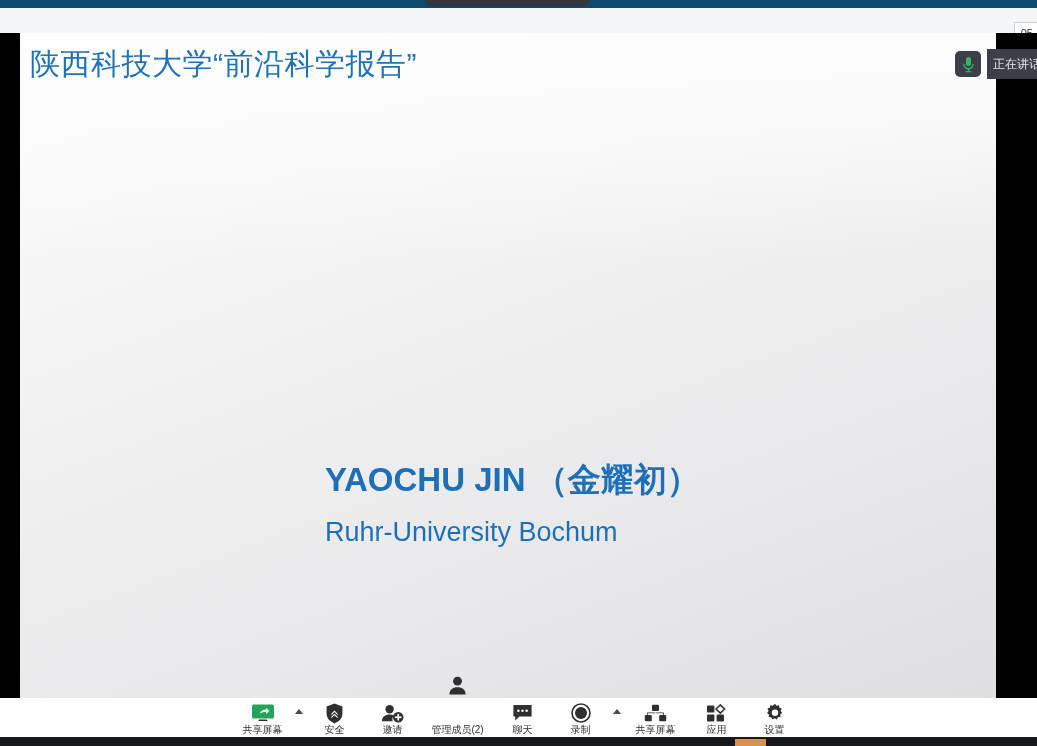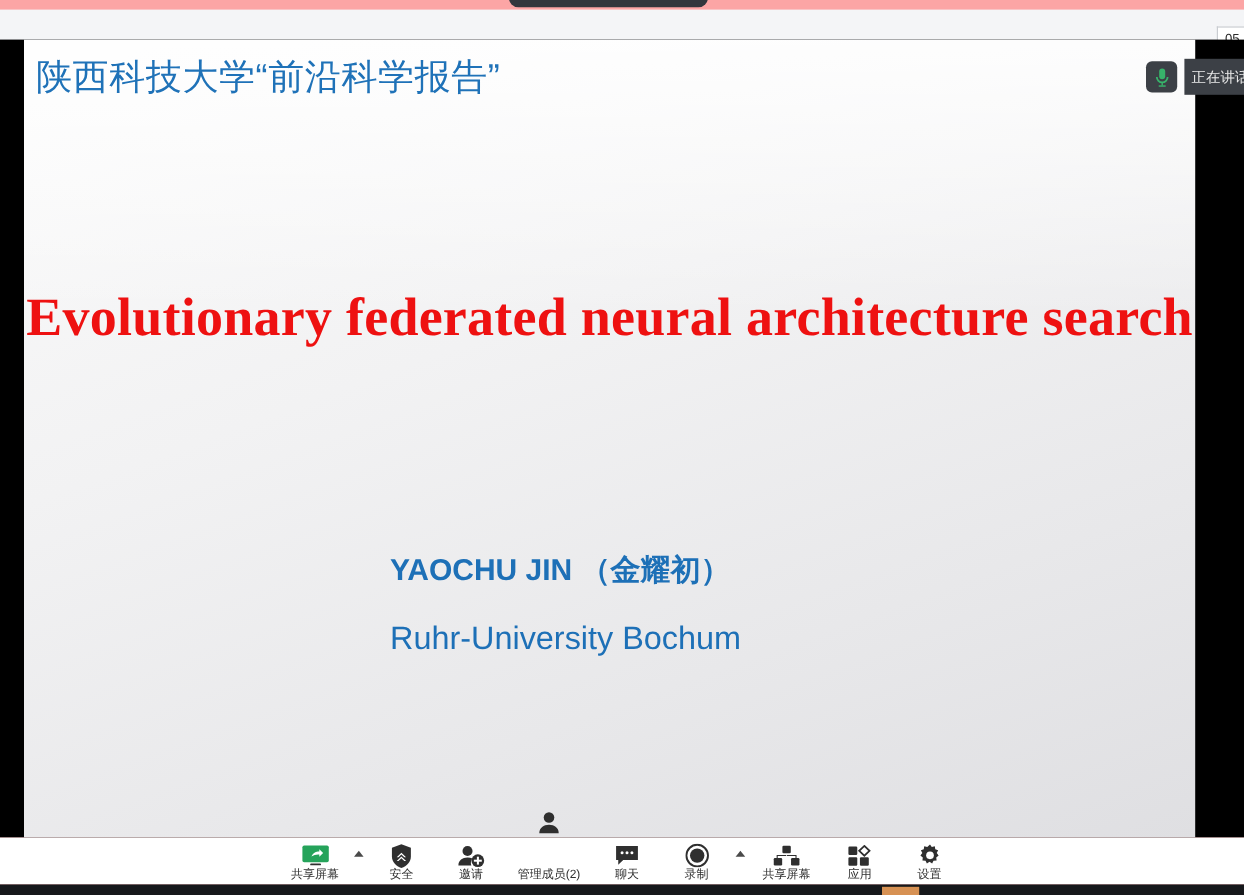--- a/index.html
+++ b/index.html
@@ -12,21 +12,21 @@
     height: 746px;
     overflow: hidden;
     font-family: "Liberation Sans", sans-serif;
     position: relative;
   }
 
   
   #app {
     position: absolute;
     inset: 0;
-    background: #fca5a5;
+    background: #0c4a6e;
   }
 
   
   .top-pill {
     position: absolute;
     left: 424px;
     top: -22px;
     width: 166px;
     height: 28px;
     background: #32363d;
@@ -122,21 +122,21 @@
     letter-spacing: .2px;
     white-space: nowrap;
   }
 
   .slide-author {
     position: absolute;
     left: 305px;
     top: 425px;
     font-family: "Liberation Sans", sans-serif;
     font-weight: bold;
-    font-size: 25px;
+    font-size: 33px;
     color: #1d70b7;
     white-space: nowrap;
   }
   .slide-affil {
     position: absolute;
     left: 305px;
     top: 484px;
     font-family: "Liberation Sans", sans-serif;
     font-weight: normal;
     font-size: 27px;
@@ -264,21 +264,20 @@
     <div class="chrome-clock">05</div>
   </div>
 
   <div class="stage">
 
     <div class="slide">
       <div class="slide-topglow"></div>
 
       <div class="slide-header">陕西科技大学“前沿科学报告”</div>
 
-      <div class="slide-title">Evolutionary federated neural architecture search</div>
 
       <div class="slide-author">YAOCHU JIN （金耀初）</div>
 
       <div class="slide-affil">Ruhr-University Bochum</div>
     </div>
 
     <div class="speaker-chip">
       <div class="speaker-mic">
         <svg width="13" height="17" viewBox="0 0 13 17" aria-hidden="true">
           <rect x="4" y="1" width="5" height="9" rx="2.5" fill="#37b36a"></rect>

